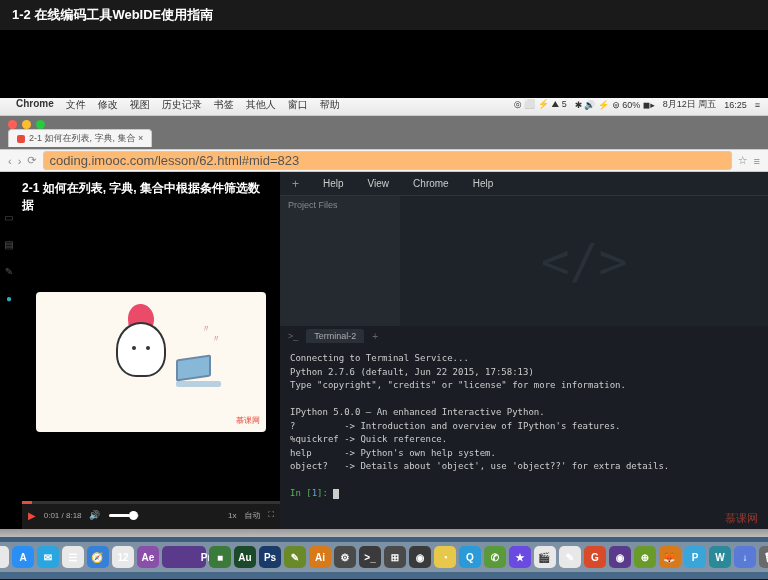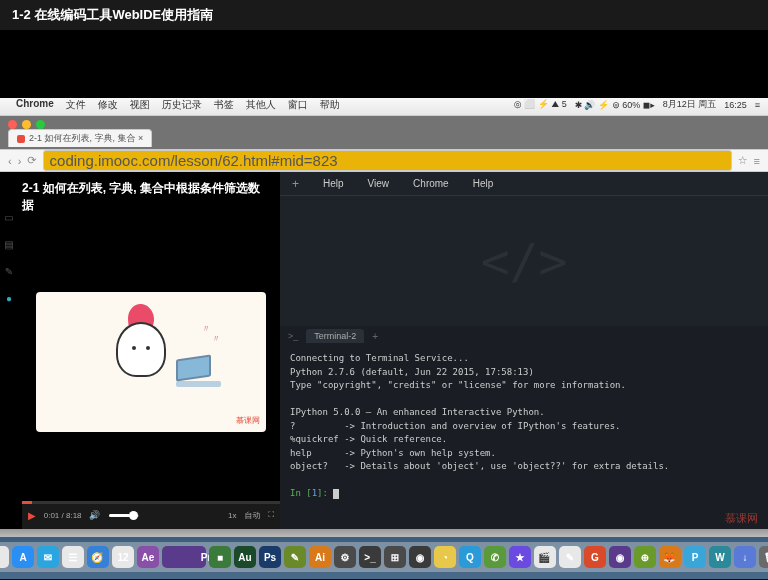--- a/index.html
+++ b/index.html
@@ -14,21 +14,21 @@
 .traffic-lights { display: flex; gap: 5px; padding: 4px 8px; }
 .light { width: 9px; height: 9px; border-radius: 50%; }
 .red { background: #ff5f56; }
 .yellow { background: #ffbd2e; }
 .green { background: #27c93f; }
 .tab-row { display: flex; align-items: center; padding-left: 8px; margin-top: -4px; }
 .browser-tab { background: #f5f5f5; border: 1px solid #ccc; border-bottom: none; border-radius: 4px 4px 0 0; padding: 2px 8px; font-size: 9px; display: flex; align-items: center; gap: 4px; color: #555; }
 .fav { width: 8px; height: 8px; background: #e74c3c; border-radius: 2px; }
 .address-bar { background: #f5f5f5; height: 22px; display: flex; align-items: center; padding: 0 8px; gap: 6px; border-bottom: 1px solid #ccc; }
 .nav-btn { color: #888; font-size: 11px; }
-.url-input { flex: 1; background: #eab308; border: 1px solid #ccc; border-radius: 3px; padding: 1px 6px; font-size: 15px; color: #555; }
+.url-input { flex: 1; background: #fdba74; border: 1px solid #ccc; border-radius: 3px; padding: 1px 6px; font-size: 13px; color: #555; }
 .content-area { display: flex; height: 357px; background: #1a1a1a; }
 .video-side { width: 280px; background: #000; display: flex; flex-direction: column; position: relative; }
 .left-tools { position: absolute; left: 0; top: 30px; width: 18px; display: flex; flex-direction: column; gap: 16px; align-items: center; padding-top: 10px; }
 .left-tools span { color: #555; font-size: 10px; }
 .video-title { color: #fff; font-size: 12px; padding: 8px 10px 8px 22px; font-weight: bold; }
 .video-player { margin-left: 22px; background: #000; flex: 1; display: flex; flex-direction: column; }
 .video-frame { flex: 1; background: #000; display: flex; align-items: center; justify-content: center; position: relative; }
 .ghost-scene { width: 230px; height: 140px; background: #fdf9f0; border-radius: 4px; position: relative; overflow: hidden; }
 .ghost { position: absolute; left: 80px; top: 30px; width: 60px; height: 70px; }
 .ghost-body { width: 50px; height: 55px; background: #fff; border-radius: 50% 50% 40% 40%; border: 2px solid #333; position: relative; }
@@ -171,20 +171,21 @@
 
   <div class="ide-side">
     <div class="ide-menubar">
       <span class="ide-plus">+</span>
       <span>Help</span>
       <span>View</span>
       <span>Chrome</span>
       <span>Help</span>
     </div>
     <div class="ide-top">
+      <div class="proj-panel">Project Files</div>
       <div class="code-area">
         <span class="code-icon">&lt;/&gt;</span>
       </div>
     </div>
     <div class="terminal-section">
       <div class="term-tabs">
         <span class="term-prompt-icon">&gt;_</span>
         <span class="term-tab">Terminal-2</span>
         <span class="term-plus">+</span>
       </div>

